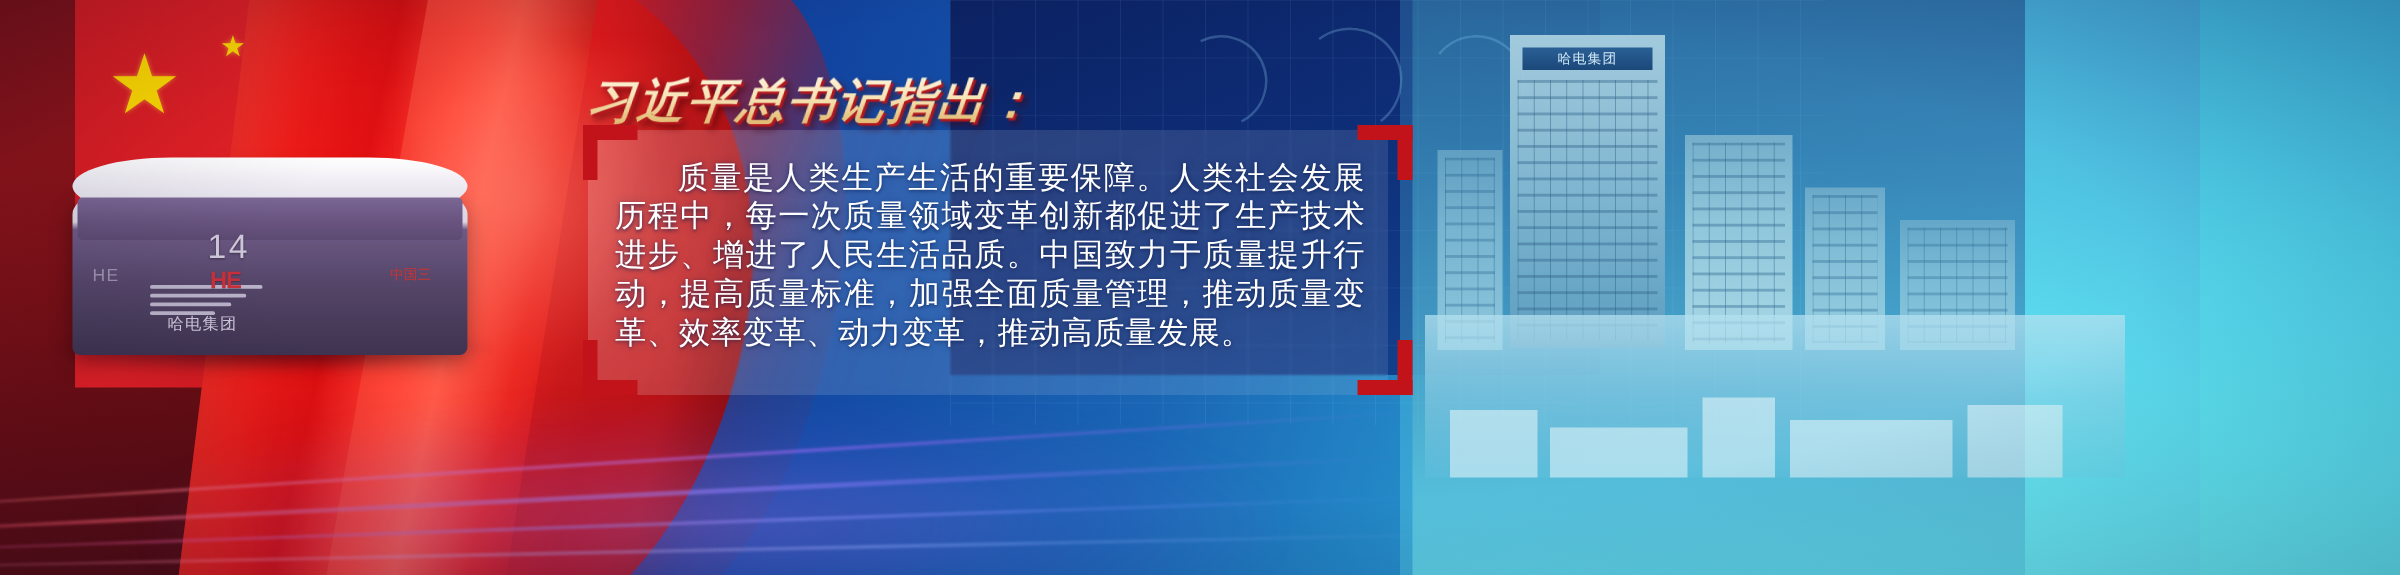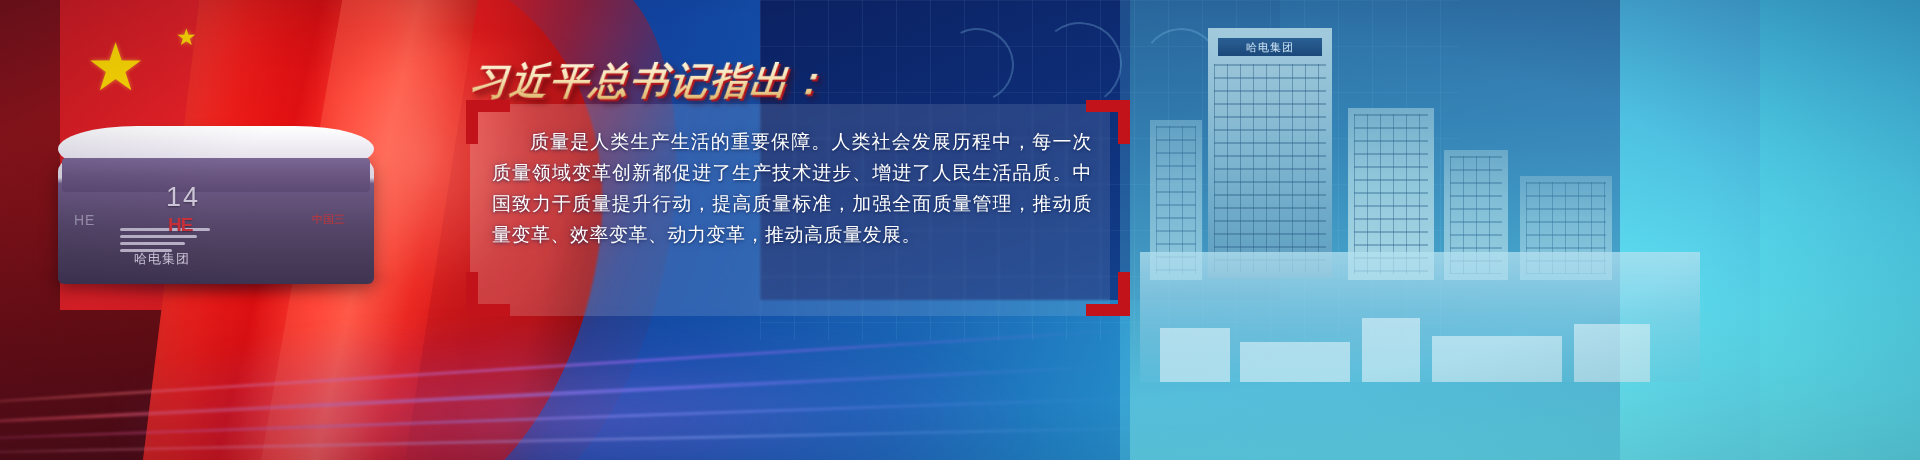--- a/index.html
+++ b/index.html
@@ -236,21 +236,21 @@
   .c-bl{ left:466px; top:272px; width:44px; height:44px; }
   .c-bl .h{ left:0; bottom:0; width:44px; height:12px; }
   .c-bl .v{ left:0; bottom:0; width:12px; height:44px; }
   .c-br{ left:1086px; top:272px; width:44px; height:44px; }
   .c-br .h{ right:0; bottom:0; width:44px; height:12px; }
   .c-br .v{ right:0; bottom:0; width:12px; height:44px; }
 
   .quote-body{
     position:absolute; left:492px; top:126px; width:600px; z-index:9;
     font-family:"DejaVu Sans", sans-serif;
-    font-size:19px; line-height:31px; color:#ffffff;
+    font-size:25px; line-height:31px; color:#ffffff;
     text-indent:2em; text-align:justify; letter-spacing:.5px;
     text-shadow:0 1px 3px rgba(10,25,70,.65), 0 0 8px rgba(20,40,90,.35);
   }
 
   
   .vignette{
     position:absolute; inset:0; pointer-events:none;
     background:radial-gradient(ellipse at 50% 45%, rgba(0,0,0,0) 55%, rgba(0,10,40,.22) 100%);
   }
 </style>

